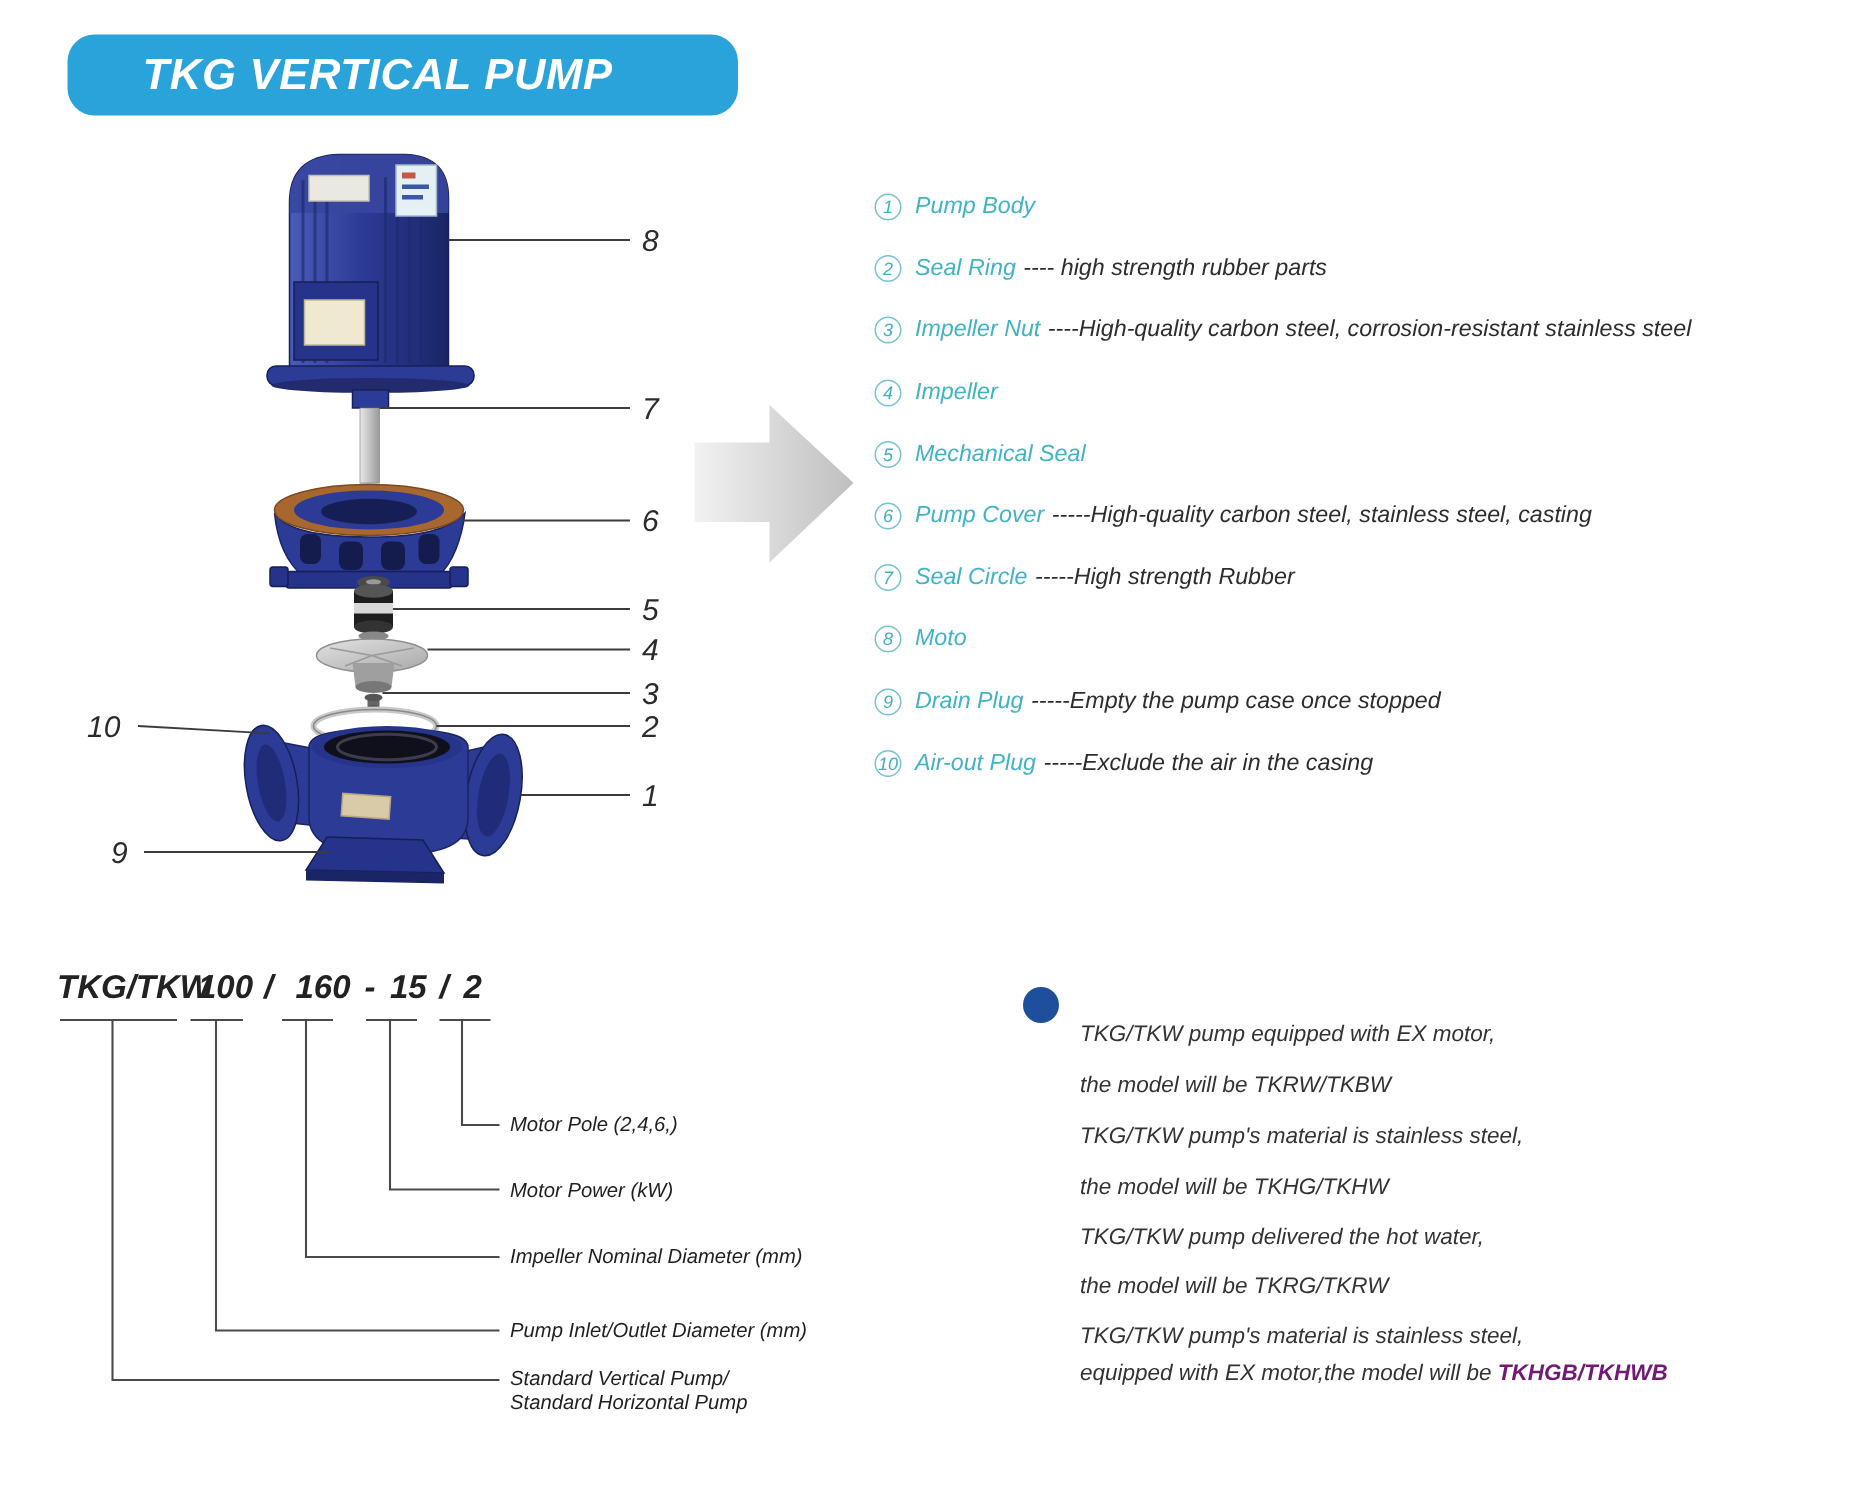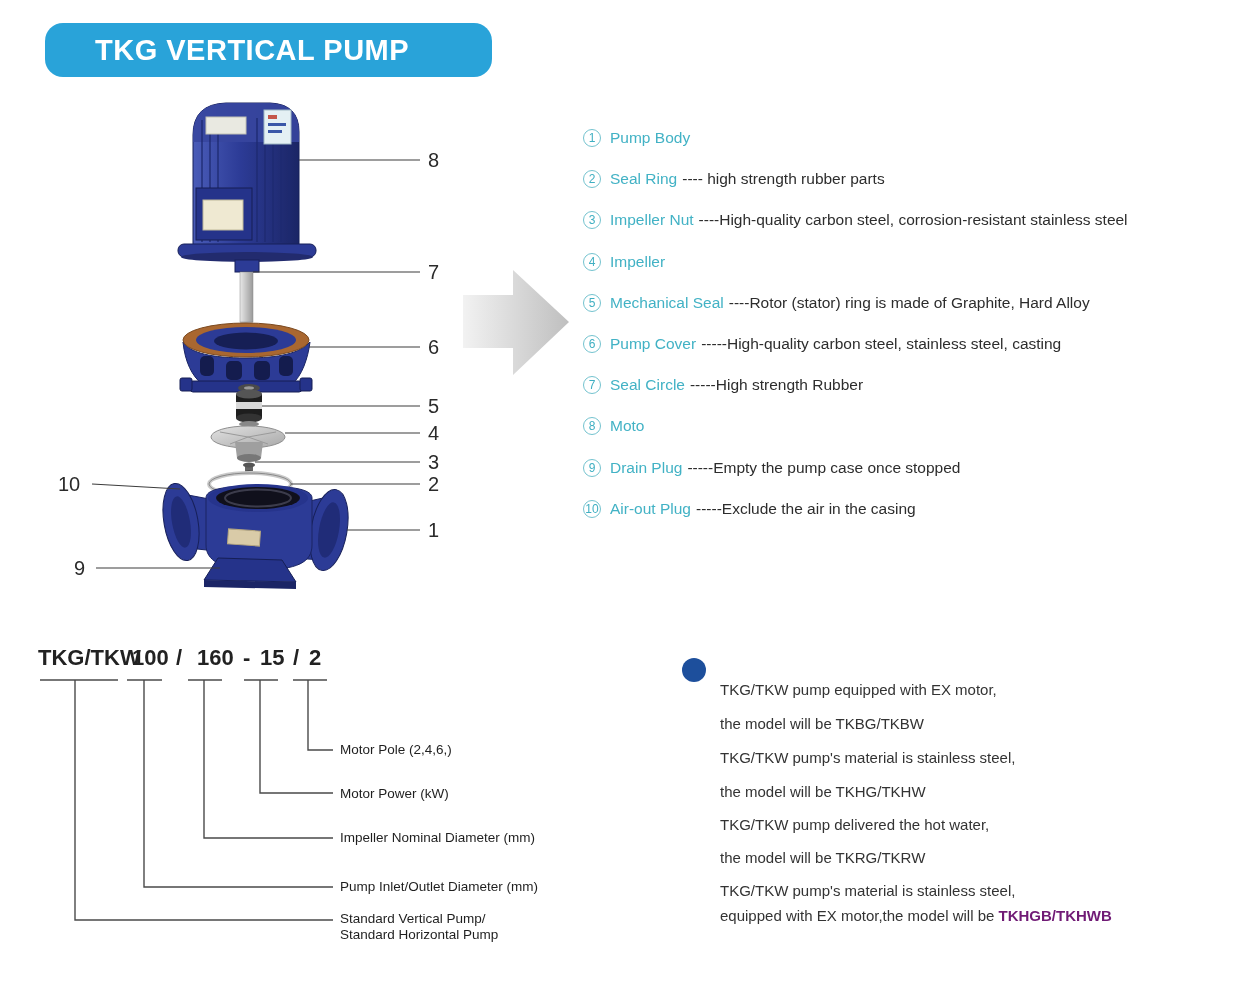--- a/index.html
+++ b/index.html
@@ -1,17 +1,17 @@
 <!DOCTYPE html>
 <html><head>
 <meta charset="utf-8">
 <style>
   * { margin:0; padding:0; box-sizing:border-box; }
   html,body { width:1234px; height:1000px; background:#ffffff; font-family:"Liberation Sans", sans-serif; }
-  .page { position:relative; width:1234px; height:1000px; background:#fff; overflow:hidden; }
+  .page { position:relative; width:1234px; height:1000px; background:#fff; overflow:hidden;font-style:italic; }
 
   
   .banner { position:absolute; left:45px; top:23px; width:447px; height:54px;
             background:#29a3d9; border-radius:18px; display:flex; align-items:center; }
   .banner-text { color:#ffffff; font-size:29px; font-weight:bold; letter-spacing:0.5px; padding-left:50px; }
 
   
   .diagram-svg { position:absolute; left:30px; top:90px; width:580px; height:520px; }
   .callout-num { font-family:"Liberation Sans", sans-serif; font-size:20px; fill:#2b2b2b; }
 
@@ -185,21 +185,20 @@
         <span class="part-name">Impeller Nut</span>
         <span class="part-desc">----High-quality carbon steel, corrosion-resistant stainless steel</span>
       </div>
     <div class="part-row" style="top:124px">
         <span class="badge">4</span>
         <span class="part-name">Impeller</span>
       </div>
     <div class="part-row" style="top:165px">
         <span class="badge">5</span>
         <span class="part-name">Mechanical Seal</span>
-        <span class="part-desc">----Rotor (stator) ring is made of Graphite, Hard Alloy</span>
       </div>
     <div class="part-row" style="top:206px">
         <span class="badge">6</span>
         <span class="part-name">Pump Cover</span>
         <span class="part-desc">-----High-quality carbon steel, stainless steel, casting</span>
       </div>
     <div class="part-row" style="top:247px">
         <span class="badge">7</span>
         <span class="part-name">Seal Circle</span>
         <span class="part-desc">-----High strength Rubber</span>
@@ -250,21 +249,21 @@
     <div class="mc-label" style="top:239px">Pump Inlet/Outlet Diameter (mm)</div>
     <div class="mc-label" style="top:271px">
       <div>Standard Vertical Pump/</div>
       <div>Standard Horizontal Pump</div>
     </div>
   </div>
 
   <div class="notes">
     <span class="bullet"></span>
     <div class="note-line" style="top:6px">TKG/TKW pump equipped with EX motor,</div>
-    <div class="note-line" style="top:40px">the model will be TKBG/TKBW</div>
+    <div class="note-line" style="top:40px">the model will be TKRW/TKBW</div>
     <div class="note-line" style="top:74px">TKG/TKW pump's material is stainless steel,</div>
     <div class="note-line" style="top:108px">the model will be  TKHG/TKHW</div>
     <div class="note-line" style="top:141px">TKG/TKW pump delivered the hot water,</div>
     <div class="note-line" style="top:174px">the model will be  TKRG/TKRW</div>
     <div class="note-line" style="top:207px">TKG/TKW pump's material is stainless steel,</div>
     <div class="note-line" style="top:232px"><span>equipped with EX motor,the model will be </span><b>TKHGB/TKHWB</b></div>
   </div>
 
 </div>
 

